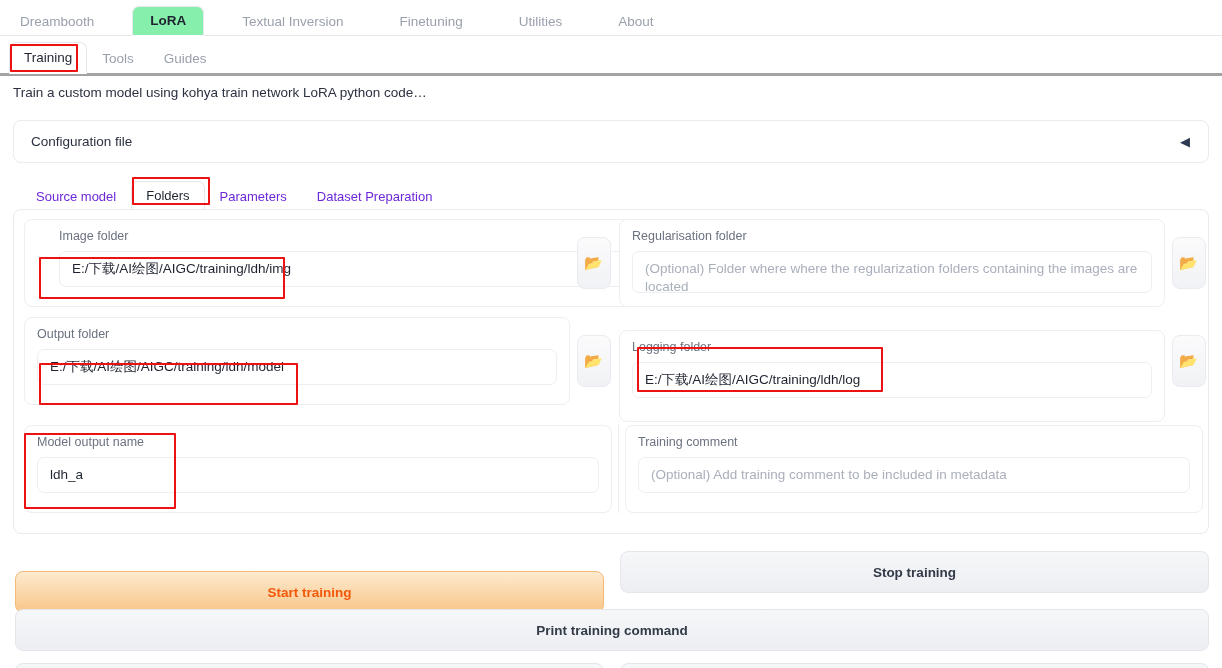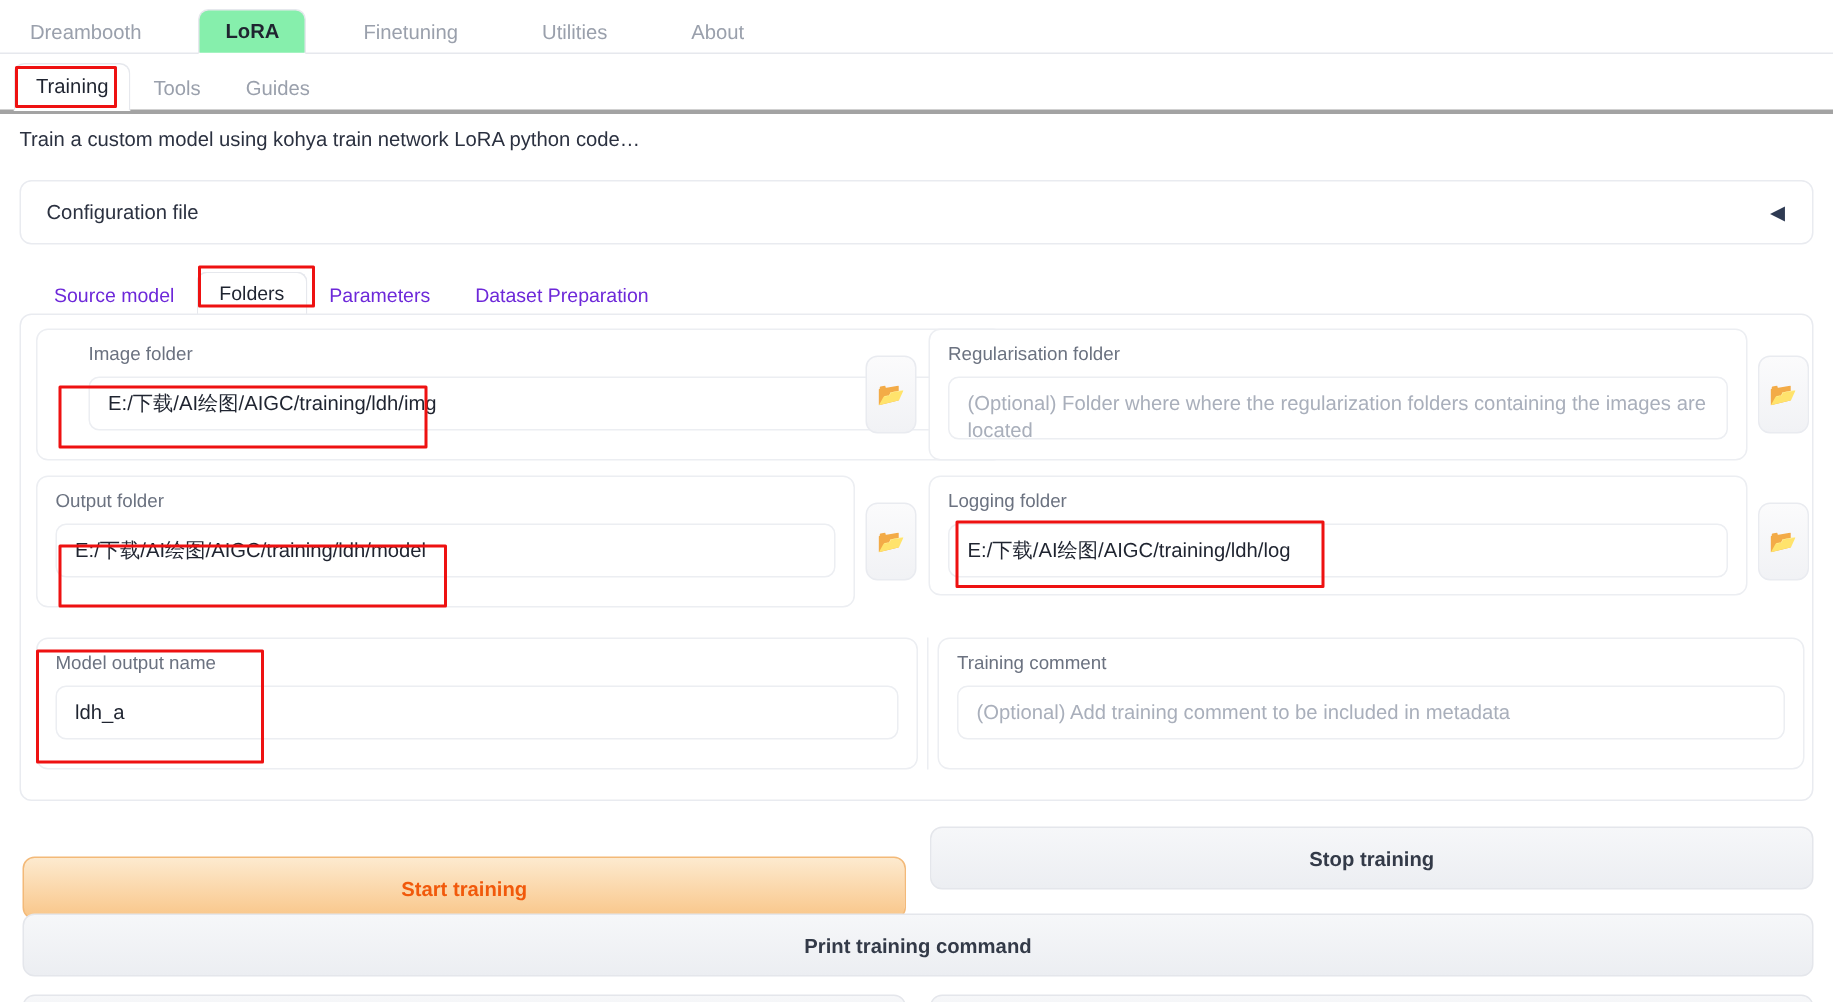--- a/index.html
+++ b/index.html
@@ -183,20 +183,21 @@
   }
 </style>
 </head>
 <body>
 
 <div id="app">
 
   <div class="toptabs">
     <div class="toptab"><span>Dreambooth</span></div>
     <div class="toptab active"><span>LoRA</span></div>
+    <div class="toptab"><span>Textual Inversion</span></div>
     <div class="toptab"><span>Finetuning</span></div>
     <div class="toptab"><span>Utilities</span></div>
     <div class="toptab"><span>About</span></div>
   </div>
 
   <div class="subtabs">
     <div class="subtab active"><span>Training</span></div>
     <div class="subtab"><span>Tools</span></div>
     <div class="subtab"><span>Guides</span></div>
   </div>
@@ -234,21 +235,21 @@
     </div>
 
     <div class="fieldcard" style="position:absolute; left:10px; top:107px; width:546px; height:88px;">
       <div class="fieldlabel">Output folder</div>
       <div class="textbox">E:/下载/AI绘图/AIGC/training/ldh/model</div>
     </div>
     <div class="folderbtn" style="position:absolute; left:563px; top:125px; height:52px;">
       <span>📂</span>
     </div>
 
-    <div class="fieldcard" style="position:absolute; left:605px; top:107px; width:546px; height:80px;">
+    <div class="fieldcard" style="position:absolute; left:605px; top:120px; width:546px; height:92px;">
       <div class="fieldlabel">Logging folder</div>
       <div class="textbox">E:/下载/AI绘图/AIGC/training/ldh/log</div>
     </div>
     <div class="folderbtn" style="position:absolute; left:1158px; top:125px; height:52px;">
       <span>📂</span>
     </div>
 
     <div class="fieldcard" style="position:absolute; left:10px; top:215px; width:588px; height:88px;">
       <div class="fieldlabel">Model output name</div>
       <div class="textbox">ldh_a</div>

